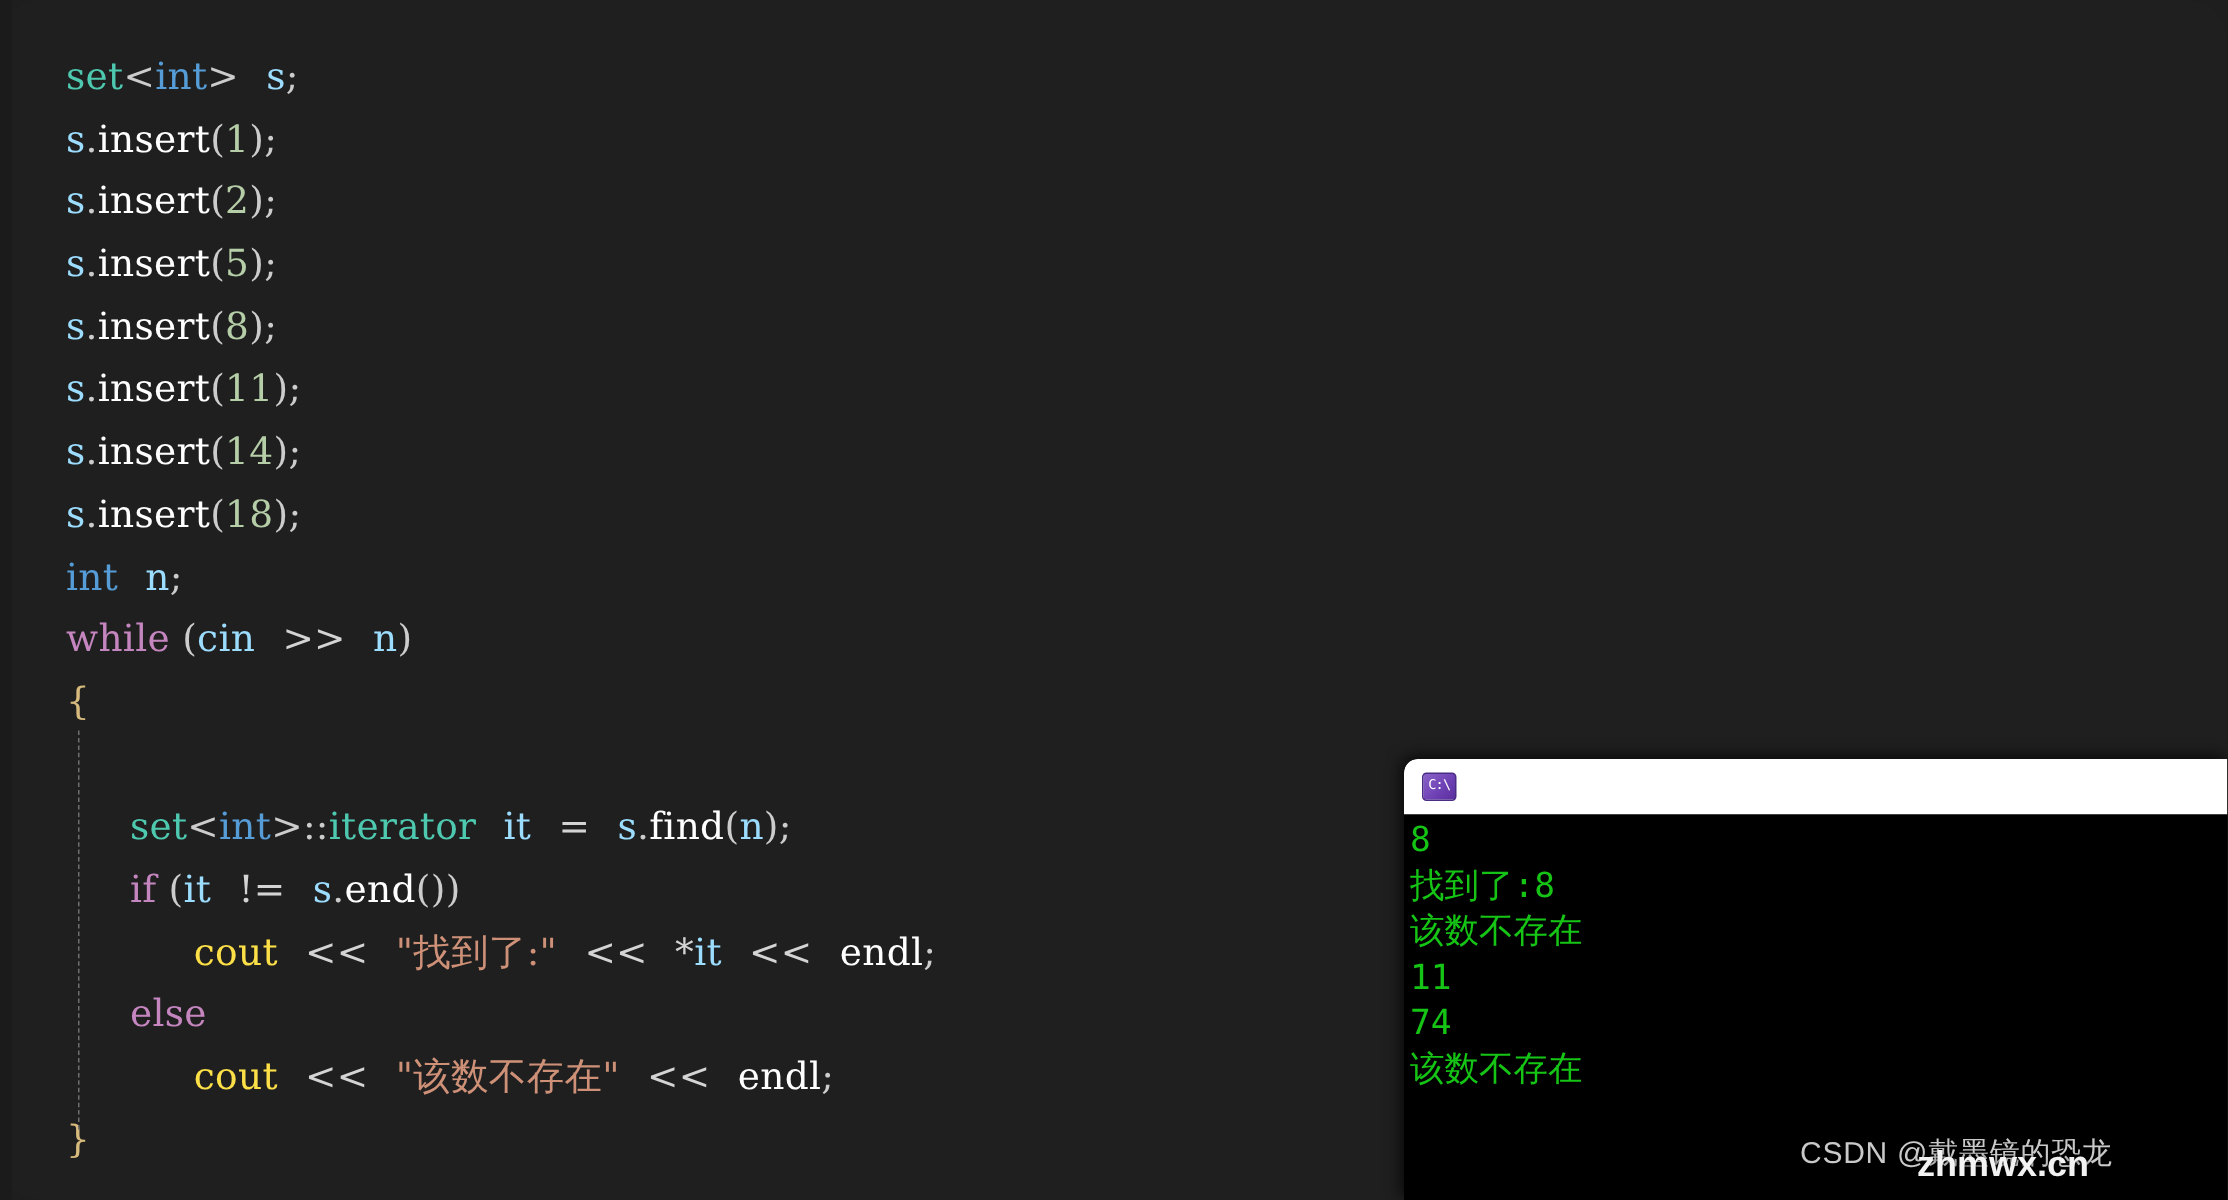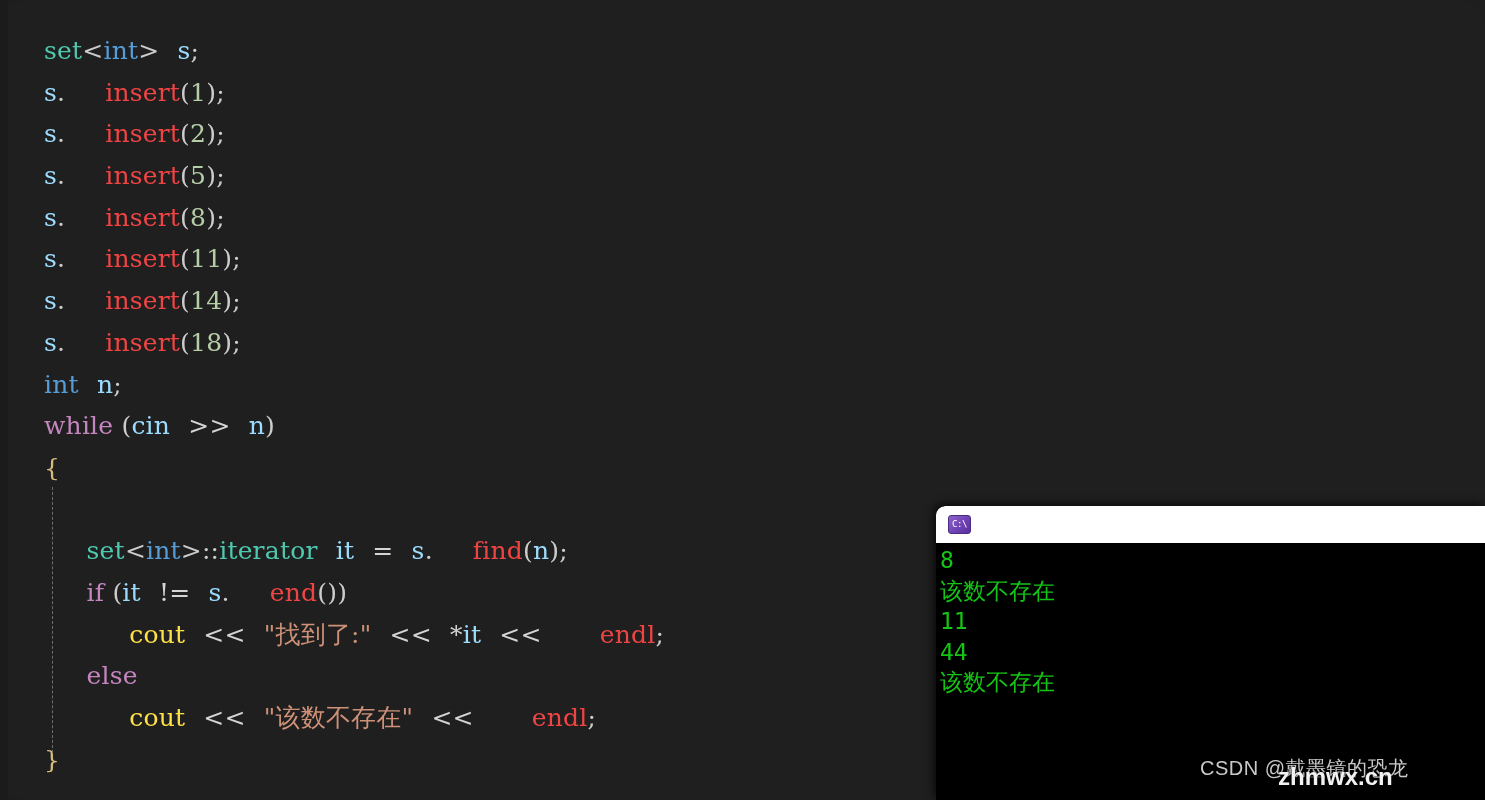--- a/index.html
+++ b/index.html
@@ -41,21 +41,21 @@
     white-space: pre;
     letter-spacing: 0.2px;
   }
   .ln { height: 41.7px; }
 
   
   .t-type     { color: #4ec9b0; }
   .t-kw       { color: #569cd6; }
   .t-ctl      { color: #c586c0; }
   .t-var      { color: #9cdcfe; }
-  .t-fn       { color: #ef4444; margin-left: 40px; }
+  .t-fn       { color: #ffffff; }
   .t-num      { color: #b5cea8; }
   .t-str      { color: #ce9178; }
   .t-plain    { color: #fde047; margin-left: 10px; }
   .t-punc     { color: #cccccc; }
   .t-brace    { color: #d7ba7d; }
   .t-op       { color: #d4d4d4; }
 
   
   #indent-guide {
     position: absolute;
@@ -166,19 +166,19 @@
 
 <div id="console-window">
 
   <div id="console-titlebar">
     <span id="console-icon">
       <span>C:\</span>
     </span>
   </div>
 
   <div id="console-body">
-    <div id="console-output" style="color: rgb(21, 196, 21);"><div class="cline">8</div><div class="cline">该数不存在</div><div class="cline">11</div><div class="cline">44</div><div class="cline">该数不存在</div></div>
+    <div id="console-output" style="color: rgb(21, 196, 21);"><div class="cline">8</div><div class="cline">找到了:8</div><div class="cline">该数不存在</div><div class="cline">11</div><div class="cline">74</div><div class="cline">该数不存在</div></div>
   </div>
 
 </div>
 
 <div id="watermark-csdn">CSDN @戴墨镜的恐龙</div>
 <div id="watermark-site">zhmwx.cn</div>
 
 </body></html>

